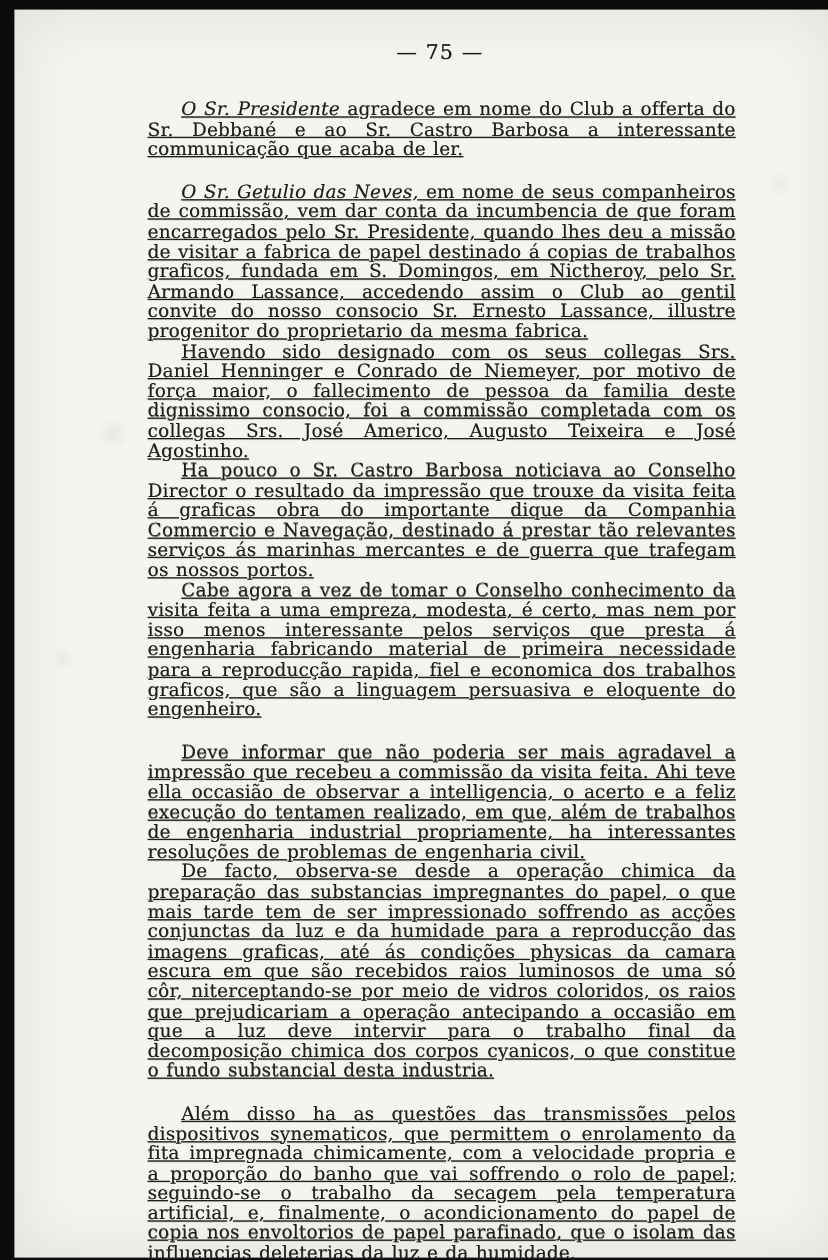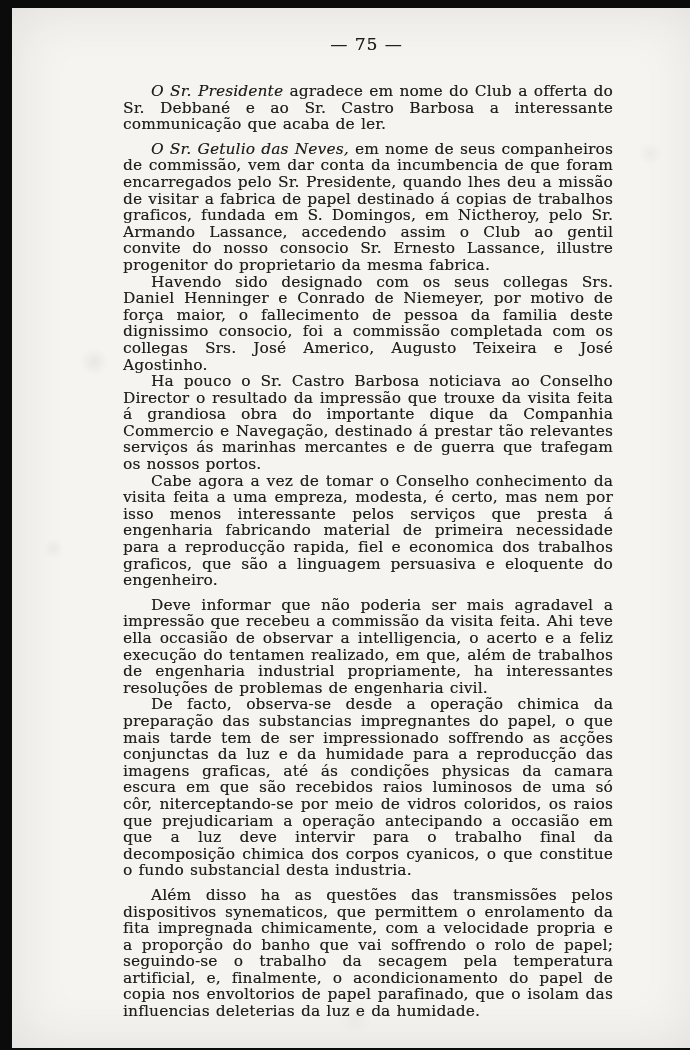--- a/index.html
+++ b/index.html
@@ -46,23 +46,24 @@
     letter-spacing: 0.2px;
     word-spacing: 1px;
     text-shadow: 0.25px 0.2px 0 rgba(30,30,28,0.55);
   }
   .text-block p {
     margin: 0;
     padding: 0;
   }
   .text-block p.indent {
     text-indent: 28px;
+    text-decoration: underline;
   }
   .text-block p.gap {
-    margin-top: 8px;
+    margin-top: 19px;
   }
   .lead {
     font-style: italic;
   }
 </style>
 </head>
 <body>
 
 <div class="page">
 
@@ -70,21 +71,21 @@
 
   <div class="text-block">
 
 
     <p class="para indent"><span class="lead">O Sr. Presidente</span><span> agradece em nome do Club a offerta do Sr. Debbané e ao Sr. Castro Barbosa a interessante communicação que acaba de ler.</span></p>
 
     <p class="para indent gap"><span class="lead">O Sr. Getulio das Neves,</span><span> em nome de seus companheiros de commissão, vem dar conta da incumbencia de que foram encarregados pelo Sr. Presidente, quando lhes deu a missão de visitar a fabrica de papel destinado á copias de trabalhos graficos, fundada em S. Domingos, em Nictheroy, pelo Sr. Armando Lassance, accedendo assim o Club ao gentil convite do nosso consocio Sr. Ernesto Lassance, illustre progenitor do proprietario da mesma fabrica.</span></p>
 
     <p class="para indent"><span class="lead"></span><span>Havendo sido designado com os seus collegas Srs. Daniel Henninger e Conrado de Niemeyer, por motivo de força maior, o fallecimento de pessoa da familia deste dignissimo consocio, foi a commissão completada com os collegas Srs. José Americo, Augusto Teixeira e José Agostinho.</span></p>
 
-    <p class="para indent"><span class="lead"></span><span>Ha pouco o Sr. Castro Barbosa noticiava ao Conselho Director o resultado da impressão que trouxe da visita feita á grandiosa obra do importante dique da Companhia Commercio e Navegação, destinado á prestar tão relevantes serviços ás marinhas mercantes e de guerra que trafegam os nossos portos.</span></p>
+    <p class="para indent"><span class="lead"></span><span>Ha pouco o Sr. Castro Barbosa noticiava ao Conselho Director o resultado da impressão que trouxe da visita feita á graficas obra do importante dique da Companhia Commercio e Navegação, destinado á prestar tão relevantes serviços ás marinhas mercantes e de guerra que trafegam os nossos portos.</span></p>
 
     <p class="para indent"><span class="lead"></span><span>Cabe agora a vez de tomar o Conselho conhecimento da visita feita a uma empreza, modesta, é certo, mas nem por isso menos interessante pelos serviços que presta á engenharia fabricando material de primeira necessidade para a reproducção rapida, fiel e economica dos trabalhos graficos, que são a linguagem persuasiva e eloquente do engenheiro.</span></p>
 
     <p class="para indent gap"><span class="lead"></span><span>Deve informar que não poderia ser mais agradavel a impressão que recebeu a commissão da visita feita. Ahi teve ella occasião de observar a intelligencia, o acerto e a feliz execução do tentamen realizado, em que, além de trabalhos de engenharia industrial propriamente, ha interessantes resoluções de problemas de engenharia civil.</span></p>
 
     <p class="para indent"><span class="lead"></span><span>De facto, observa-se desde a operação chimica da preparação das substancias impregnantes do papel, o que mais tarde tem de ser impressionado soffrendo as acções conjunctas da luz e da humidade para a reproducção das imagens graficas, até ás condições physicas da camara escura em que são recebidos raios luminosos de uma só côr, niterceptando-se por meio de vidros coloridos, os raios que prejudicariam a operação antecipando a occasião em que a luz deve intervir para o trabalho final da decomposição chimica dos corpos cyanicos, o que constitue o fundo substancial desta industria.</span></p>
 
     <p class="para indent gap"><span class="lead"></span><span>Além disso ha as questões das transmissões pelos dispositivos synematicos, que permittem o enrolamento da fita impregnada chimicamente, com a velocidade propria e a proporção do banho que vai soffrendo o rolo de papel; seguindo-se o trabalho da secagem pela temperatura artificial, e, finalmente, o acondicionamento do papel de copia nos envoltorios de papel parafinado, que o isolam das influencias deleterias da luz e da humidade.</span></p>
 
   </div>

